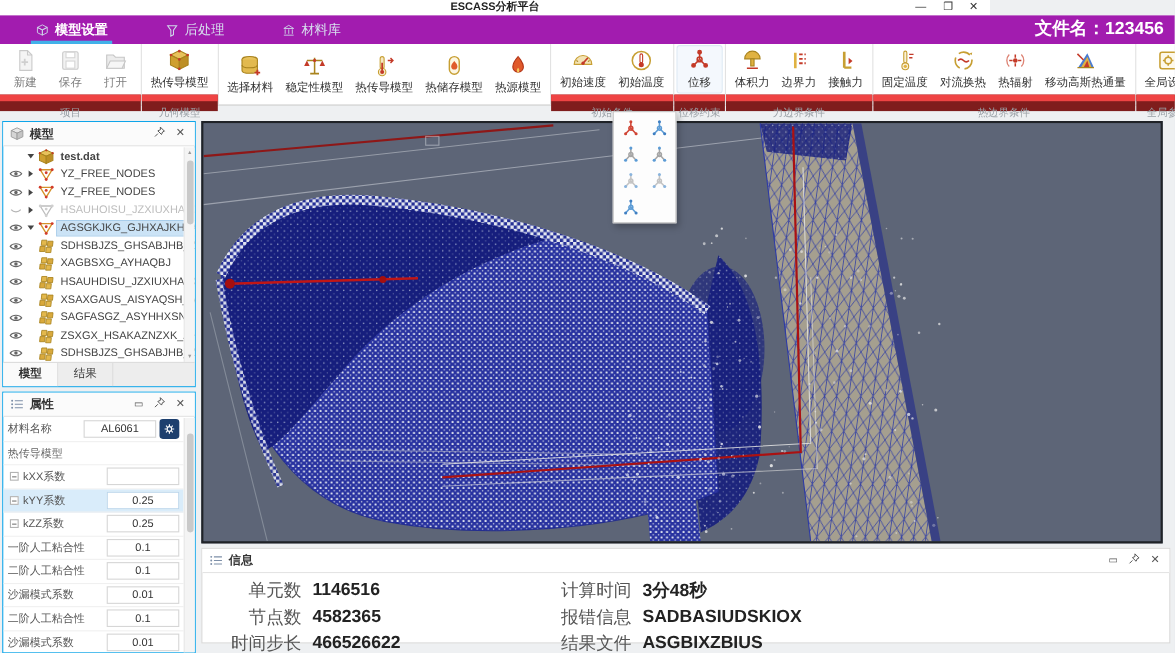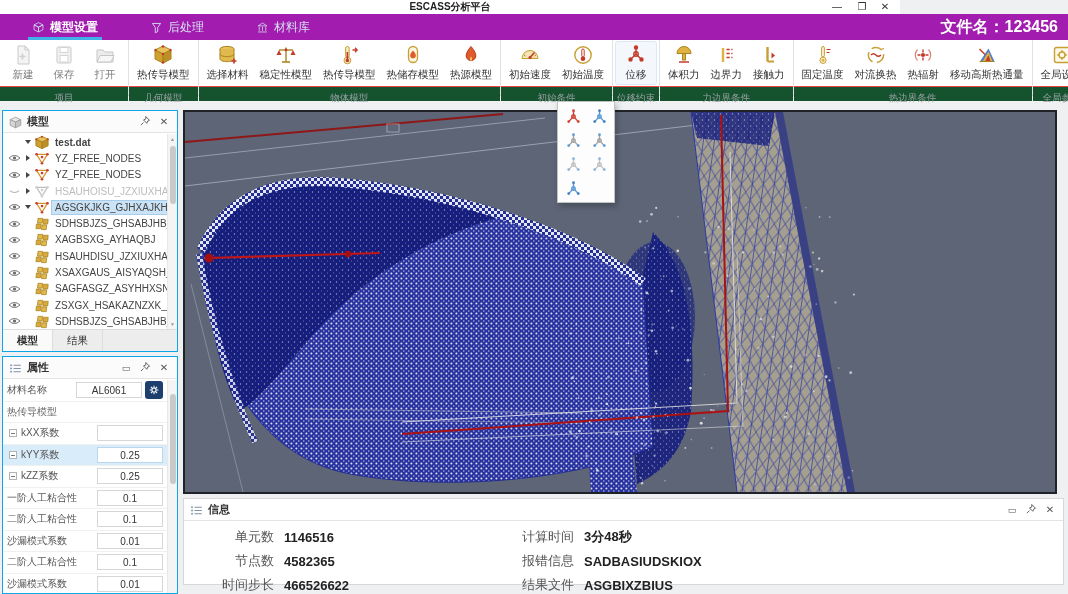--- a/index.html
+++ b/index.html
@@ -31,21 +31,21 @@
     border-bottom:1px solid #c9c9c9; display:flex; align-items:stretch; }
   .tb-group { display:flex; flex-direction:column; border-right:1px solid #e2e2e2; }
   .tb-row { flex:1; display:flex; align-items:center; justify-content:center; padding:2px 3px; gap:1px; }
   .tb-btn { display:flex; flex-direction:column; align-items:center; justify-content:center;
     gap:2px; padding:2px 5px; min-width:40px; border-radius:2px; cursor:default; }
   .tb-btn.open { background:#f4f8fd; outline:1px solid #dce8f4; }
   .tb-btn .ticon { width:22px; height:22px; }
   .tb-btn .tlbl { font-size:10.5px; color:#333; white-space:nowrap; }
   .tb-btn.disabled .tlbl { color:#7d7d7d; }
   .tb-cap { height:15px; line-height:14px; text-align:center; color:#9aa0a6;
-    font-size:9.5px; background:#14532d; border-top:1px solid #ef4444; white-space:nowrap; padding:4px 4px; }
+    font-size:9.5px; background:#7f1d1d; border-top:6px solid #ef4444; white-space:nowrap; padding:4px 4px; }
 
   
   .panel { position:absolute; background:#fff; border:1px solid #0ea5e9; }
   .p-head { height:22px; display:flex; align-items:center; gap:5px; padding:0 6px;
     border-bottom:1px solid #e4e4e4; background:#fbfbfb; }
   .p-title { font-size:11px; font-weight:bold; color:#333; flex:1; }
   .p-tool { font-size:10px; color:#555; width:14px; text-align:center; cursor:default; }
   .model-panel { left:2px; top:110px; width:176px; height:242px; }
   .tree { position:absolute; left:0; top:23px; right:0; bottom:22px; overflow:hidden; }
   .trow { display:flex; align-items:center; height:16.3px; font-size:10px; color:#444;
@@ -99,21 +99,21 @@
     border:1px solid #c2c2c2; box-shadow:2px 3px 6px rgba(0,0,0,.25); padding:3px 2px;
     display:grid; grid-template-columns:1fr 1fr; row-gap:2px; z-index:50; }
   .dopt { width:24px; height:22px; display:flex; align-items:center; justify-content:center;
     cursor:default; justify-self:center; }
 
   
   .infopanel { position:absolute; left:183px; top:498px; width:881px; height:87px;
     background:#fff; border:1px solid #d8d8d8; }
   .info-grid { position:absolute; left:10px; top:26px; right:10px; bottom:4px;
     display:grid; grid-template-columns:90px 220px 80px auto; grid-auto-rows:24px;
-    align-items:center; font-size:13px; }
+    align-items:center; font-size:16px; }
   .ilab { text-align:right; color:#555; padding-right:10px; }
   .ival { color:#222; font-weight:bold; }
 </style>
 </head>
 <body>
 
 <div class="app">
 
   <div class="titlebar">
     <span class="title">ESCASS分析平台</span>
@@ -238,21 +238,20 @@
             <span class="tlbl">热储存模型</span>
           </div>
           <div class="tb-btn">
             <span class="ticon"><svg viewBox="0 0 22 22" width="100%" height="100%">
                 <path d="M11 2.5c0 0-4.8 5.3-4.8 9.3a4.8 4.8 0 0 0 9.6 0C15.8 7.8 11 2.5 11 2.5z" fill="#e05a2b" stroke="#b23417"></path>
                 <path d="M11 12.5c1.5 1.5 1.5 3.5 0 4.8-1.5-1.3-1.5-3.3 0-4.8z" fill="#f5c75a"></path>
               </svg></span>
             <span class="tlbl">热源模型</span>
           </div>
         </div>
-        <div class="tb-cap">物体模型</div>
       </div>
       <div class="tb-group">
         <div class="tb-row">
           <div class="tb-btn">
             <span class="ticon"><svg viewBox="0 0 22 22" width="100%" height="100%">
                 <path d="M3 14.5a8 8 0 0 1 16 0z" fill="#f3e3b5" stroke="#c79f33"></path>
                 <path d="M11 13.5l4.5-5" stroke="#c43a28" stroke-width="1.6"></path>
                 <circle cx="11" cy="13.5" r="1.5" fill="#c43a28"></circle>
                 <path d="M5 11l1.5 1M17 11l-1.5 1" stroke="#a9831d"></path>
               </svg></span>

